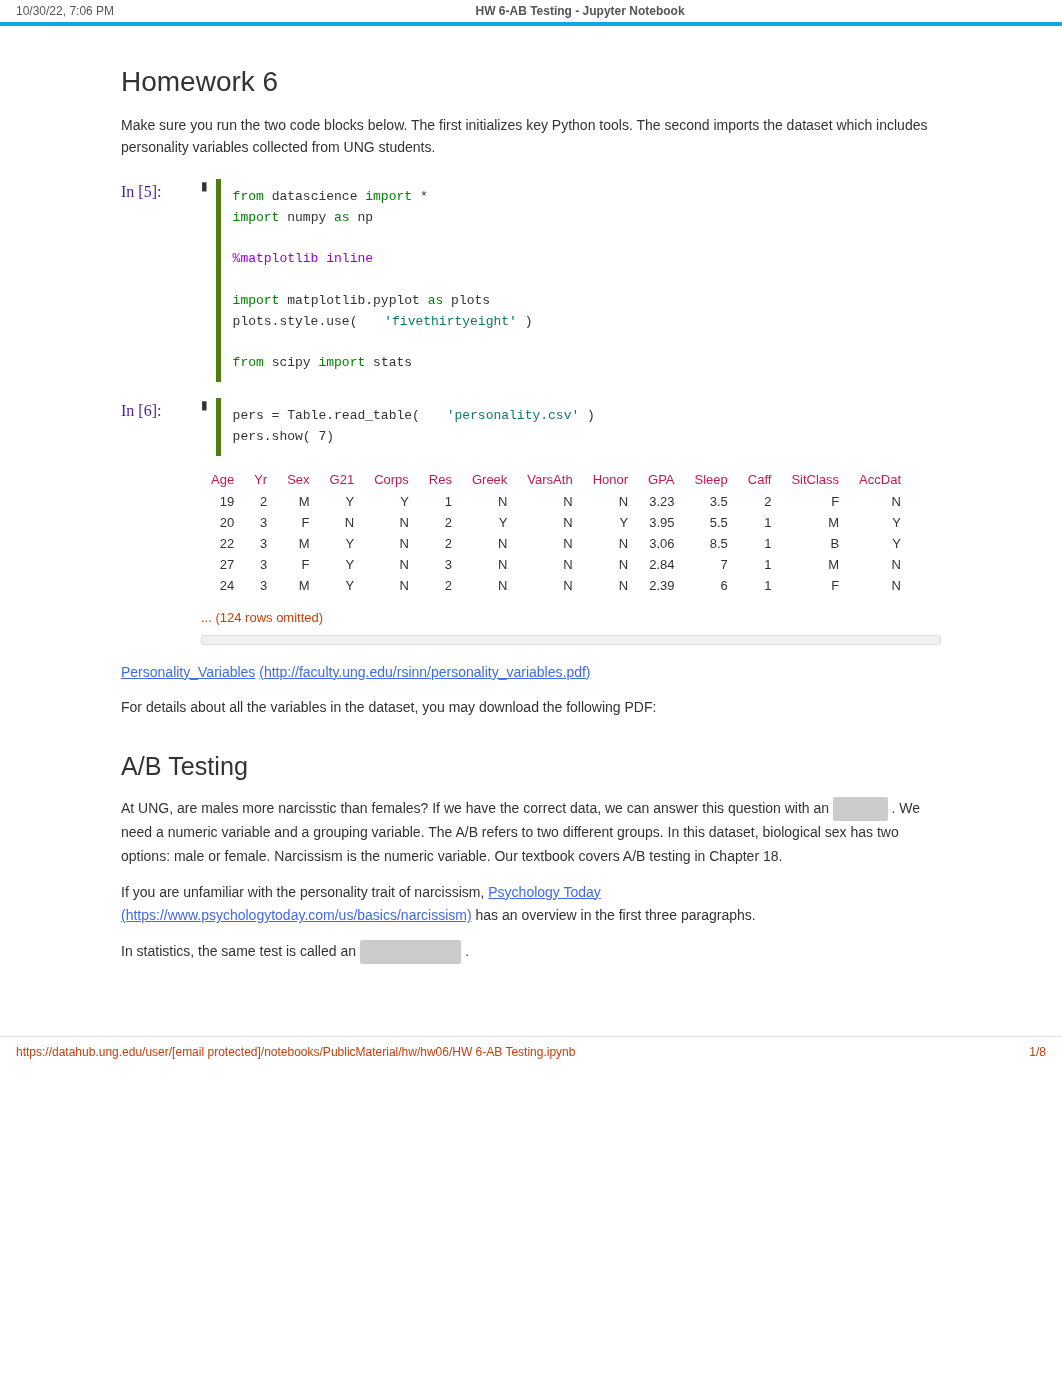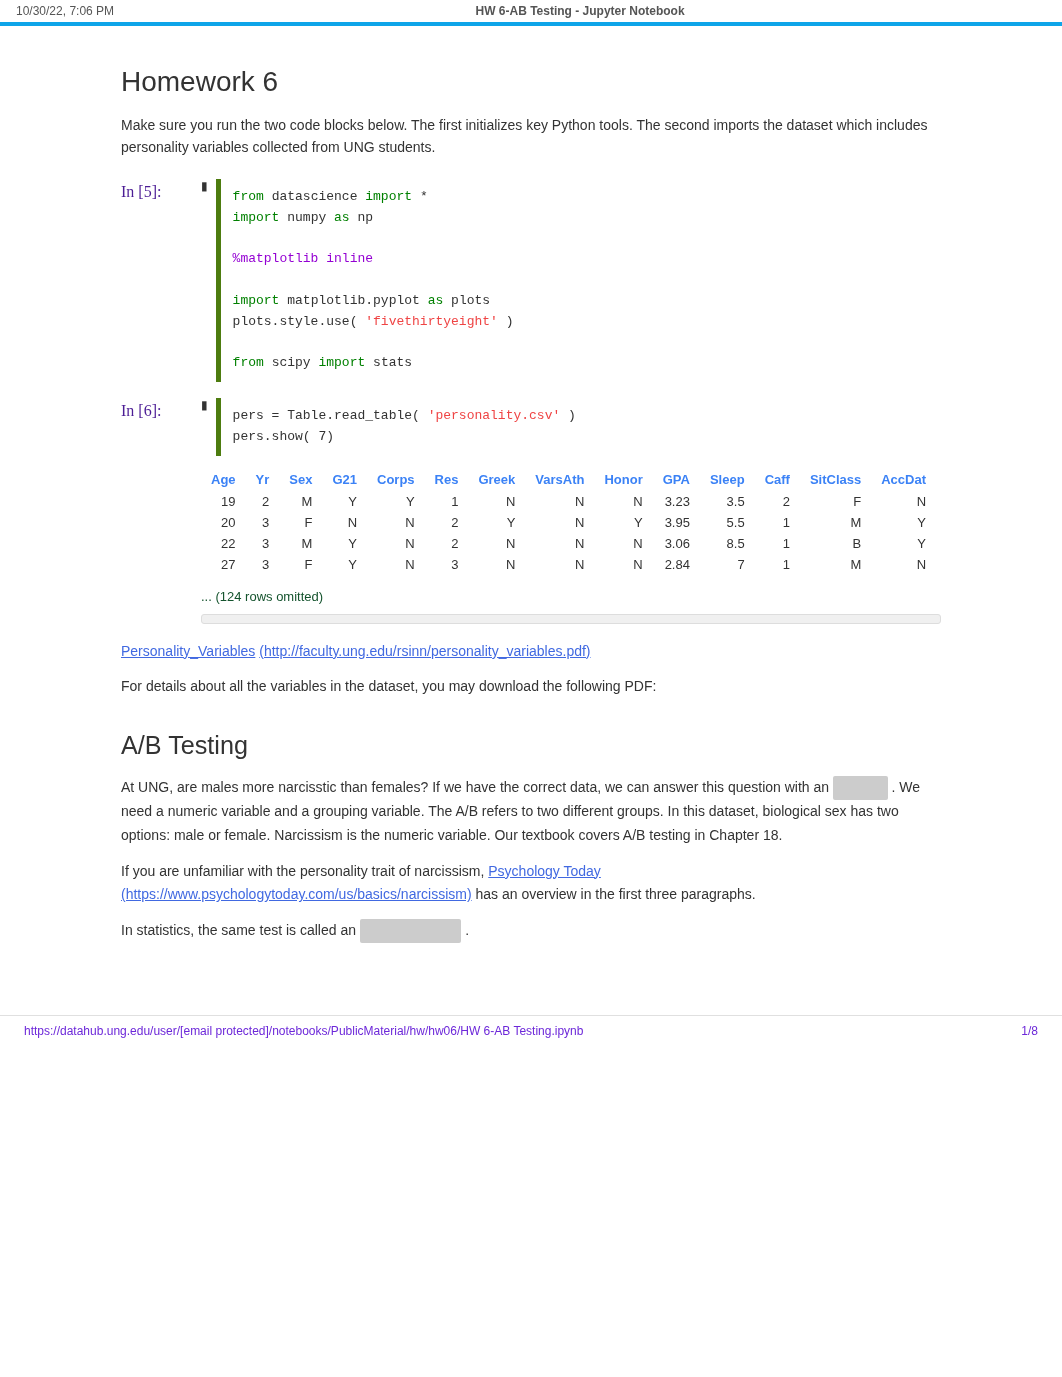--- a/index.html
+++ b/index.html
@@ -55,45 +55,45 @@
     }
     .code-block {
       background: #fff;
       border-left: 5px solid #4d7c0f;
       padding: 8px 12px;
       font-family: "Courier New", monospace;
       font-size: 13px;
       line-height: 1.6;
     }
     .kw-green { color: #008000; }
-    .str-red  { color: #ef4444; }
+    .str-red  { color: #0f766e; margin-left: 19px; }
     .kw-purple{ color: #9400D3; }
 
     .output-block {
       padding: 8px 0 0 0;
     }
     table.data-table {
       border-collapse: collapse;
       font-size: 13px;
       margin: 4px 0 8px 0;
     }
     table.data-table th {
       text-align: right;
       padding: 4px 10px;
-      font-weight: bold;
-      color: #3b82f6;
+      font-weight: normal;
+      color: #be185d;
     }
     table.data-table td {
       text-align: right;
       padding: 3px 10px;
       color: #333;
     }
     .omitted-text {
       font-size: 13px;
-      color: #14532d;
+      color: #c2410c;
       padding: 6px 0;
     }
     .scroll-indicator {
       height: 10px;
       background: #f0f0f0;
       border: 1px solid #ddd;
       border-radius: 3px;
       margin-top: 4px;
     }
     .link-text {
@@ -113,23 +113,23 @@
     }
     .highlight-redacted {
       background: #ccc;
       color: #ccc;
       border-radius: 2px;
       padding: 0 4px;
       display: inline-block;
     }
     .bottom-bar {
       border-top: 1px solid #e0e0e0;
-      padding: 8px 24px;
+      padding: 8px 16px;
       font-size: 12px;
-      color: #6d28d9;
+      color: #c2410c;
       display: flex;
       justify-content: space-between;
     }
     .collapse-icon {
       color: #333;
       font-size: 12px;
       margin-right: 8px;
       cursor: pointer;
     }
     .cell-input-row {
@@ -293,20 +293,36 @@
                 <td>3</td>
                 <td>N</td>
                 <td>N</td>
                 <td>N</td>
                 <td>2.84</td>
                 <td>7</td>
                 <td>1</td>
                 <td>M</td>
                 <td>N</td>
               </tr>
+              <tr>
+                <td>24</td>
+                <td>3</td>
+                <td>M</td>
+                <td>Y</td>
+                <td>N</td>
+                <td>2</td>
+                <td>N</td>
+                <td>N</td>
+                <td>N</td>
+                <td>2.39</td>
+                <td>6</td>
+                <td>1</td>
+                <td>F</td>
+                <td>N</td>
+              </tr>
             </tbody>
         </table>
         <p class="omitted-text">... (124 rows omitted)</p>
         <div class="scroll-indicator"></div>
       </div>
     </div>
   </div>
 
   <p class="body-text">
     <span class="link-text">Personality_Variables</span>

